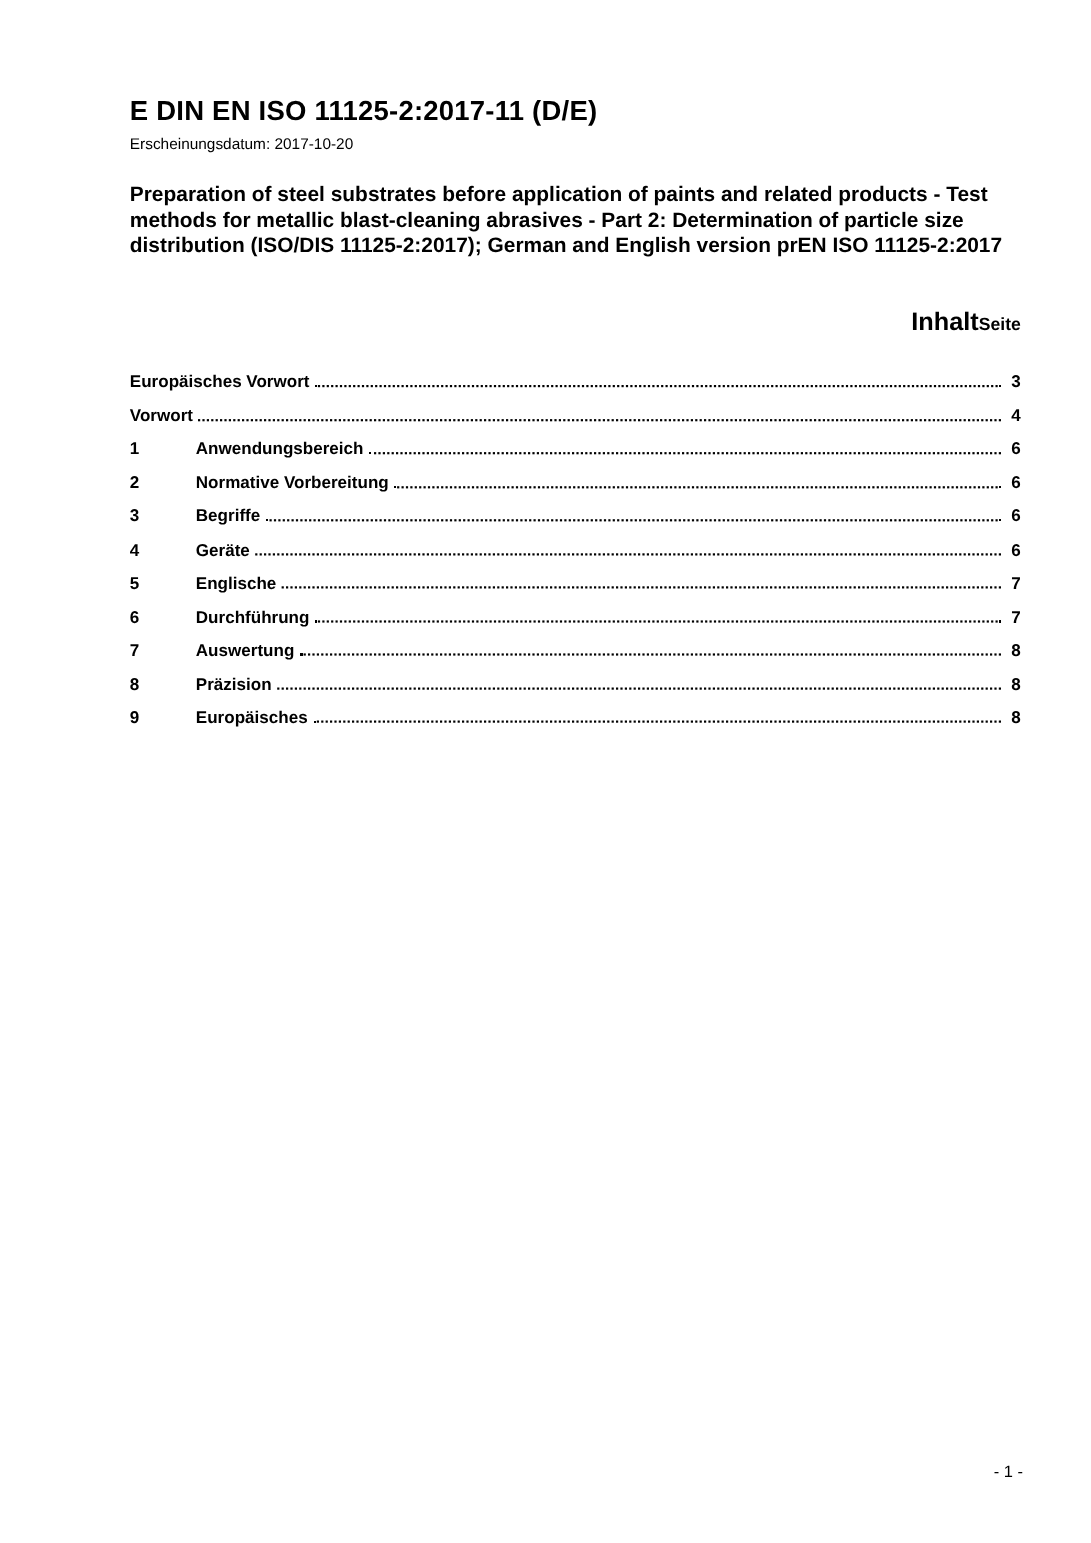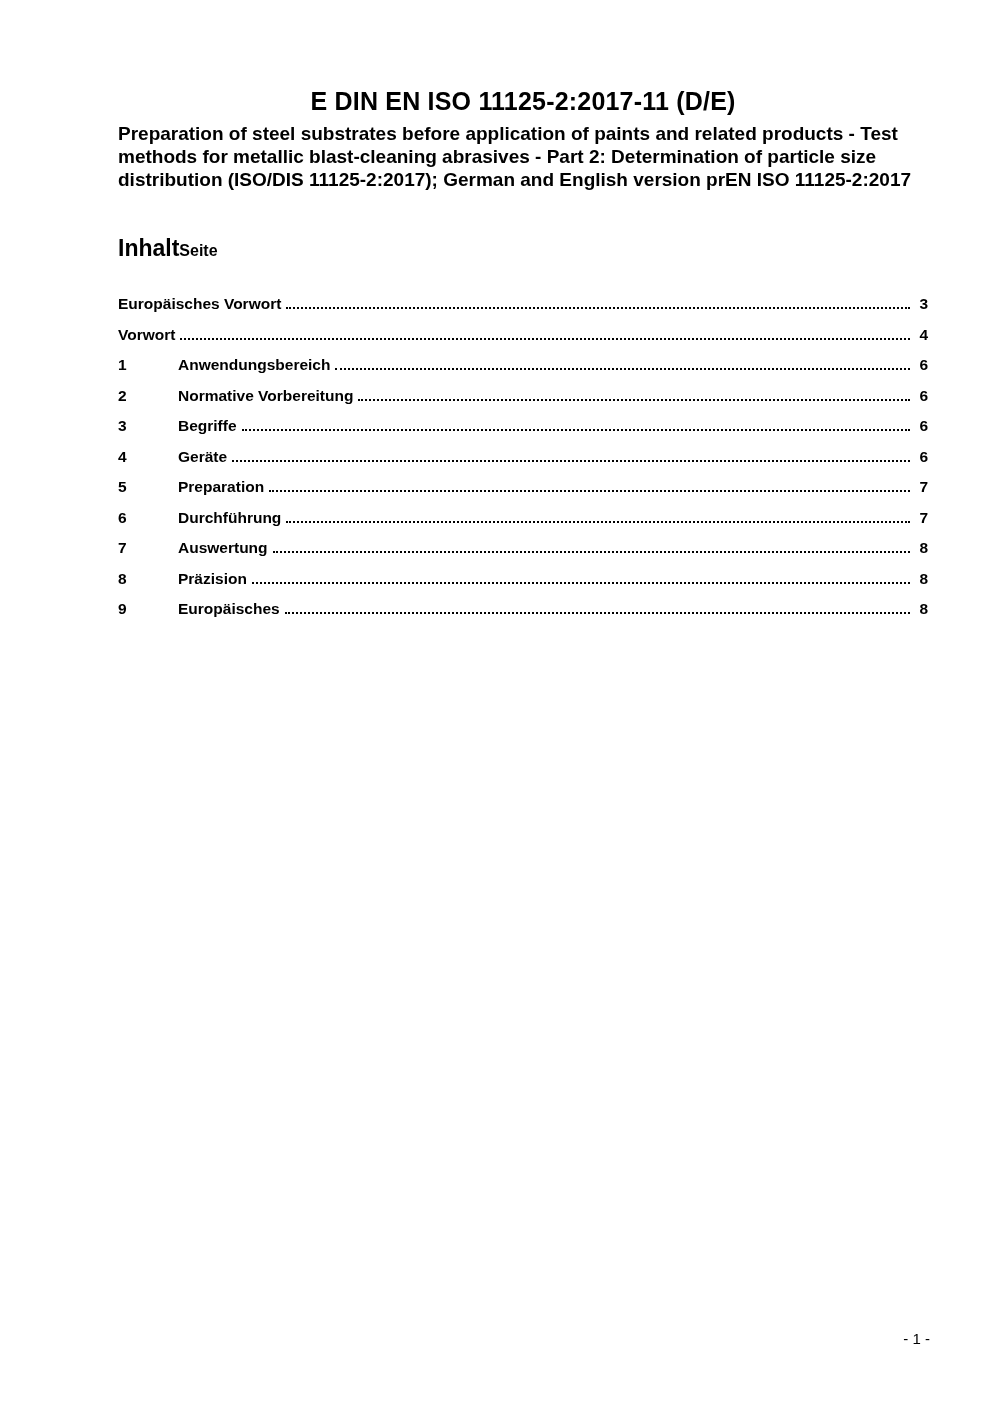--- a/index.html
+++ b/index.html
@@ -22,36 +22,35 @@
     height: 1403px;
     box-sizing: border-box;
     padding: 88px 64px 0 118px;
   }
   .doc-title {
     font-size: 25px;
     font-weight: bold;
     line-height: 1.1;
     margin: 0 0 6px 0;
     letter-spacing: 0.2px;
-    text-align: center;
   }
   .doc-date {
     font-size: 14px;
     font-weight: normal;
     margin: 0 0 28px 0;
   }
   .doc-abstract {
     font-size: 19px;
     font-weight: bold;
     line-height: 1.22;
     margin: 0 0 24px 0;
   }
   .toc-header {
     display: flex;
-    justify-content: flex-start;
+    justify-content: flex-end;
     align-items: baseline;
     margin-top: 44px;
     margin-bottom: 34px;
   }
   .toc-heading {
     font-size: 23px;
     font-weight: bold;
     margin: 0;
   }
   .toc-page-col {
@@ -95,20 +94,21 @@
     font-size: 15px;
     font-family: "Liberation Sans", sans-serif;
   }
 </style>
 </head>
 <body>
 
 <div class="page">
 
   <h1 class="doc-title">E DIN EN ISO 11125-2:2017-11 (D/E)</h1>
+  <div class="doc-date">Erscheinungsdatum: 2017-10-20</div>
 
   <p class="doc-abstract">Preparation of steel substrates before application of paints and related products - Test methods for metallic blast-cleaning abrasives - Part 2: Determination of particle size distribution (ISO/DIS 11125-2:2017); German and English version prEN ISO 11125-2:2017</p>
 
   <div class="toc-header">
     <h2 class="toc-heading">Inhalt</h2>
     <span class="toc-page-col">Seite</span>
   </div>
 
   <div class="toc">
 
@@ -147,21 +147,21 @@
 
     <div class="toc-row">
       <span class="toc-num">4</span>
       <span class="toc-title">Geräte</span>
       <span class="toc-leader"></span>
       <span class="toc-page">6</span>
     </div>
 
     <div class="toc-row">
       <span class="toc-num">5</span>
-      <span class="toc-title">Preparation</span>
+      <span class="toc-title">Englische</span>
       <span class="toc-leader"></span>
       <span class="toc-page">7</span>
     </div>
 
     <div class="toc-row">
       <span class="toc-num">6</span>
       <span class="toc-title">Durchführung</span>
       <span class="toc-leader"></span>
       <span class="toc-page">7</span>
     </div>

